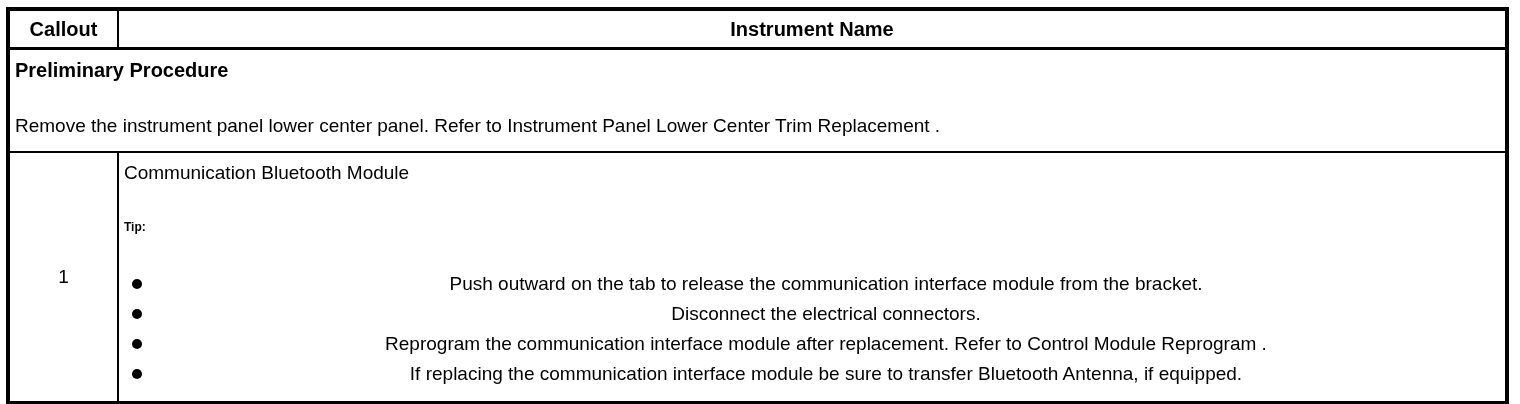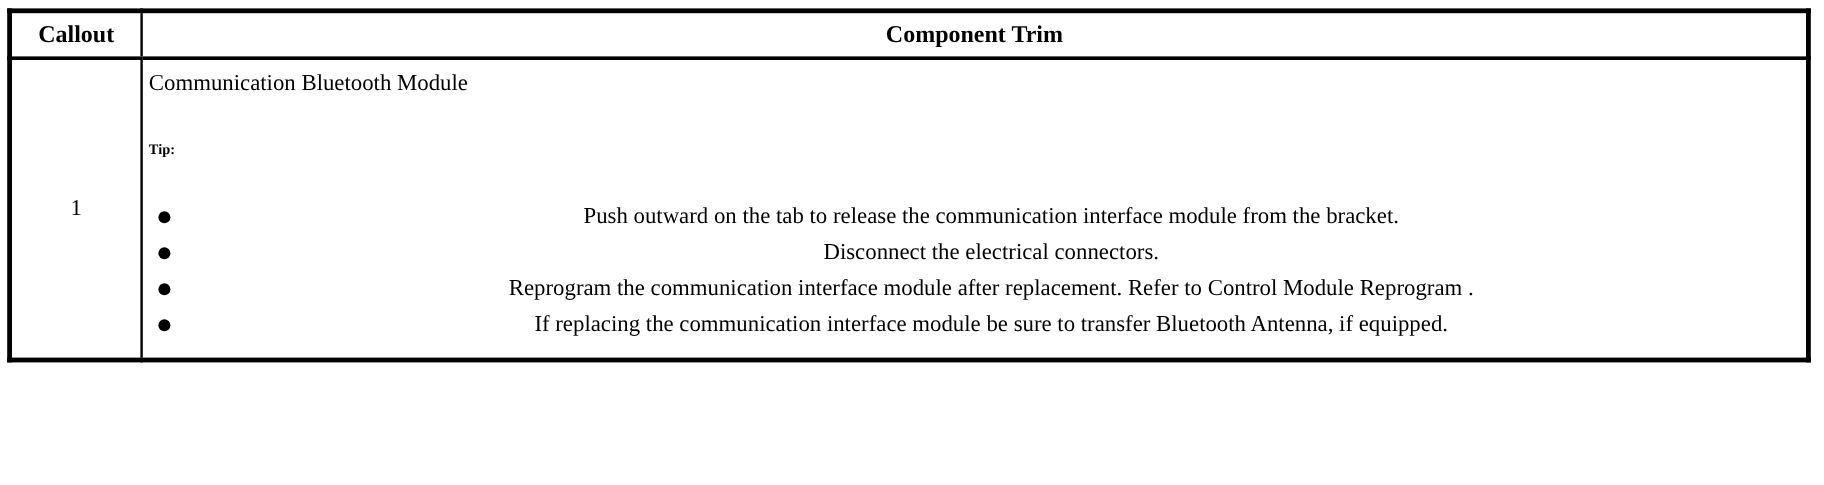--- a/index.html
+++ b/index.html
@@ -20,21 +20,20 @@
     table-layout: fixed;
     width: 1503px;
     background: #ffffff;
     border: 4px solid #000000;
   }
   th, td {
     border: 2px solid #000000;
     padding: 0;
     vertical-align: top;
     font-size: 19px;
-    font-family: Liberation Serif, serif;
   }
   thead th {
     border-bottom: 3px solid #000000;
     height: 36px;
     vertical-align: middle;
     font-size: 20px;
     font-weight: bold;
     text-align: center;
     padding: 0 4px;
   }
@@ -95,24 +94,33 @@
 
 <div class="table-wrap">
   <table class="callout-table">
     <colgroup>
       <col style="width:110px">
       <col>
     </colgroup>
     <thead>
       <tr>
         <th>Callout</th>
-        <th>Component Trim</th>
+        <th>Instrument Name</th>
       </tr>
     </thead>
     <tbody>
+      <tr>
+        <td class="prelim-cell" colspan="2">
+          <div class="prelim-title">Preliminary Procedure</div>
+          <div class="spacer"></div>
+          <div>
+            <span>Remove the instrument panel lower center panel. Refer to </span><span class="ref-link">Instrument Panel Lower Center Trim Replacement</span><span> .</span>
+          </div>
+        </td>
+      </tr>
       <tr>
         <td class="callout-cell">1</td>
         <td class="component-cell">
           <div>Communication Bluetooth Module</div>
           <div class="spacer"></div>
           <div class="tip-label">Tip:</div>
           <ul class="tip-list">
             <li>
               <span class="bullet"></span>
               <span>Push outward on the tab to release the communication interface module from the bracket.</span>

